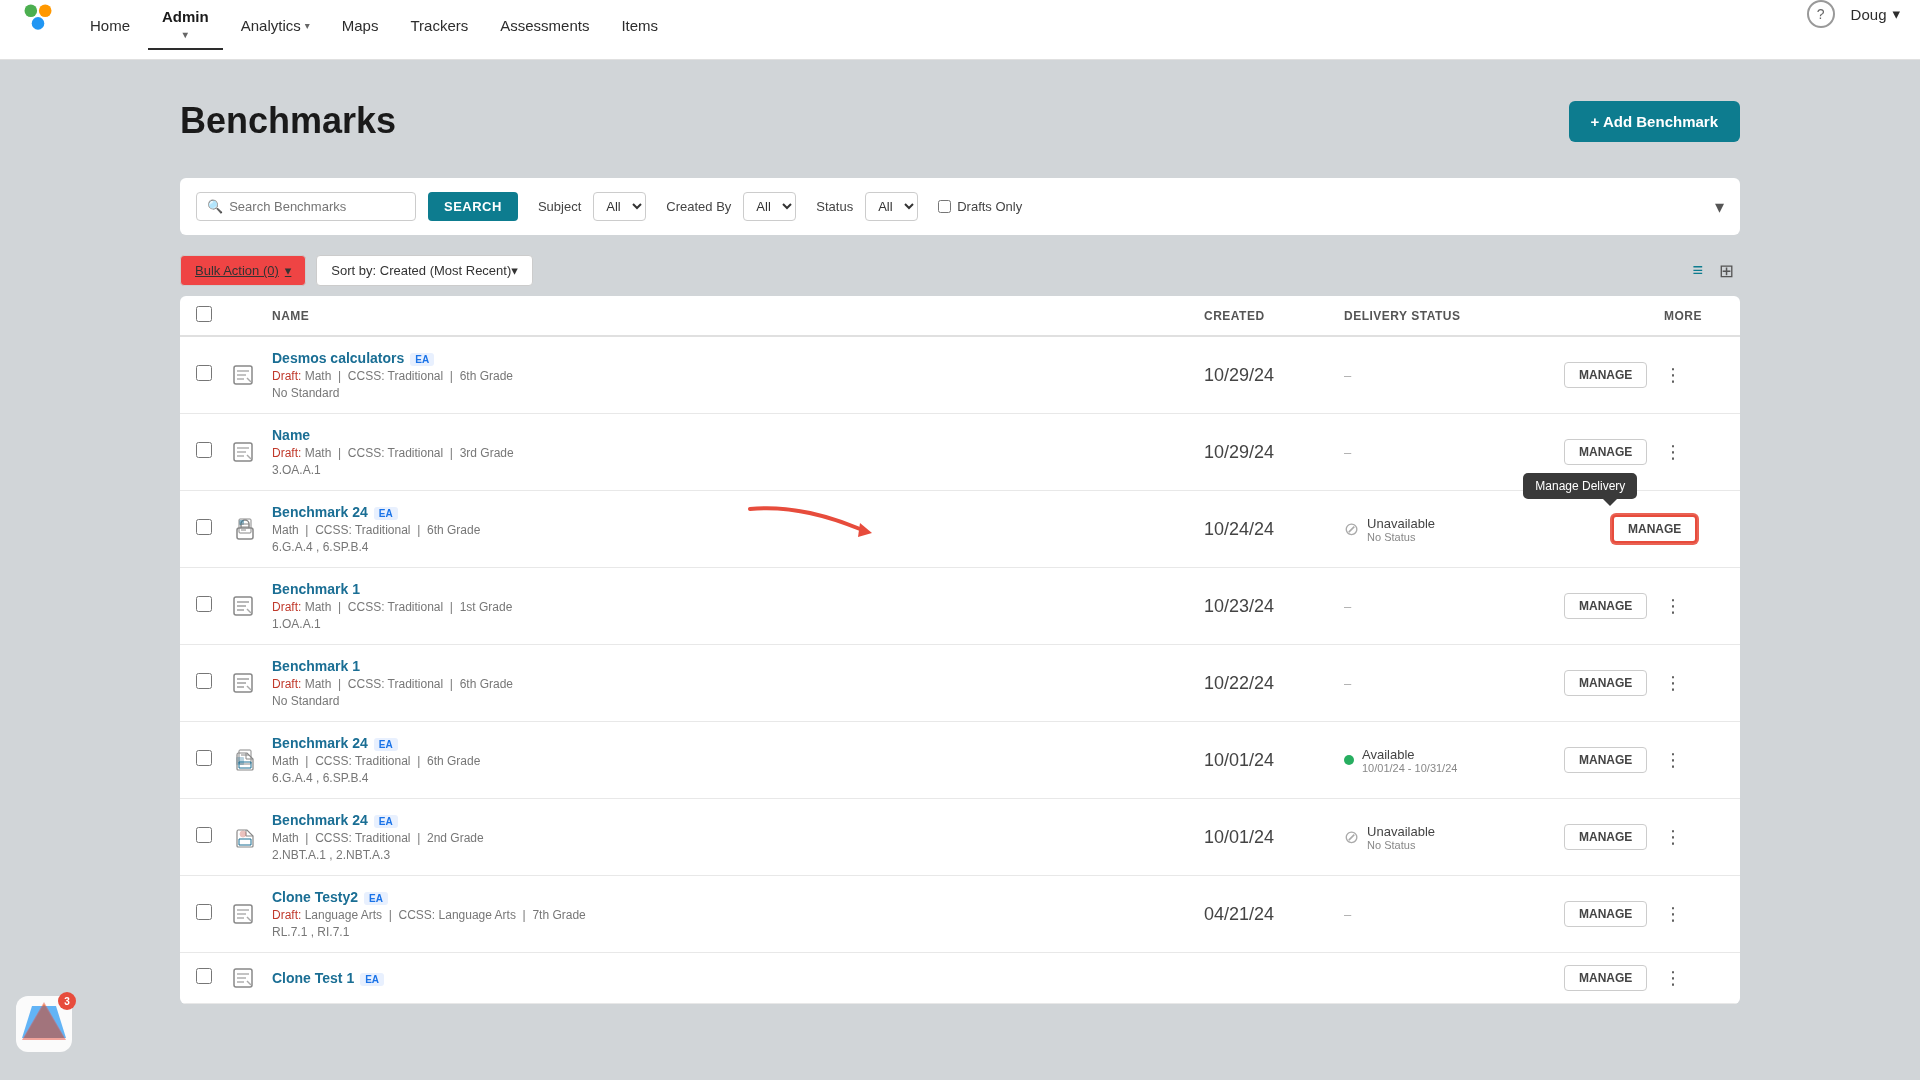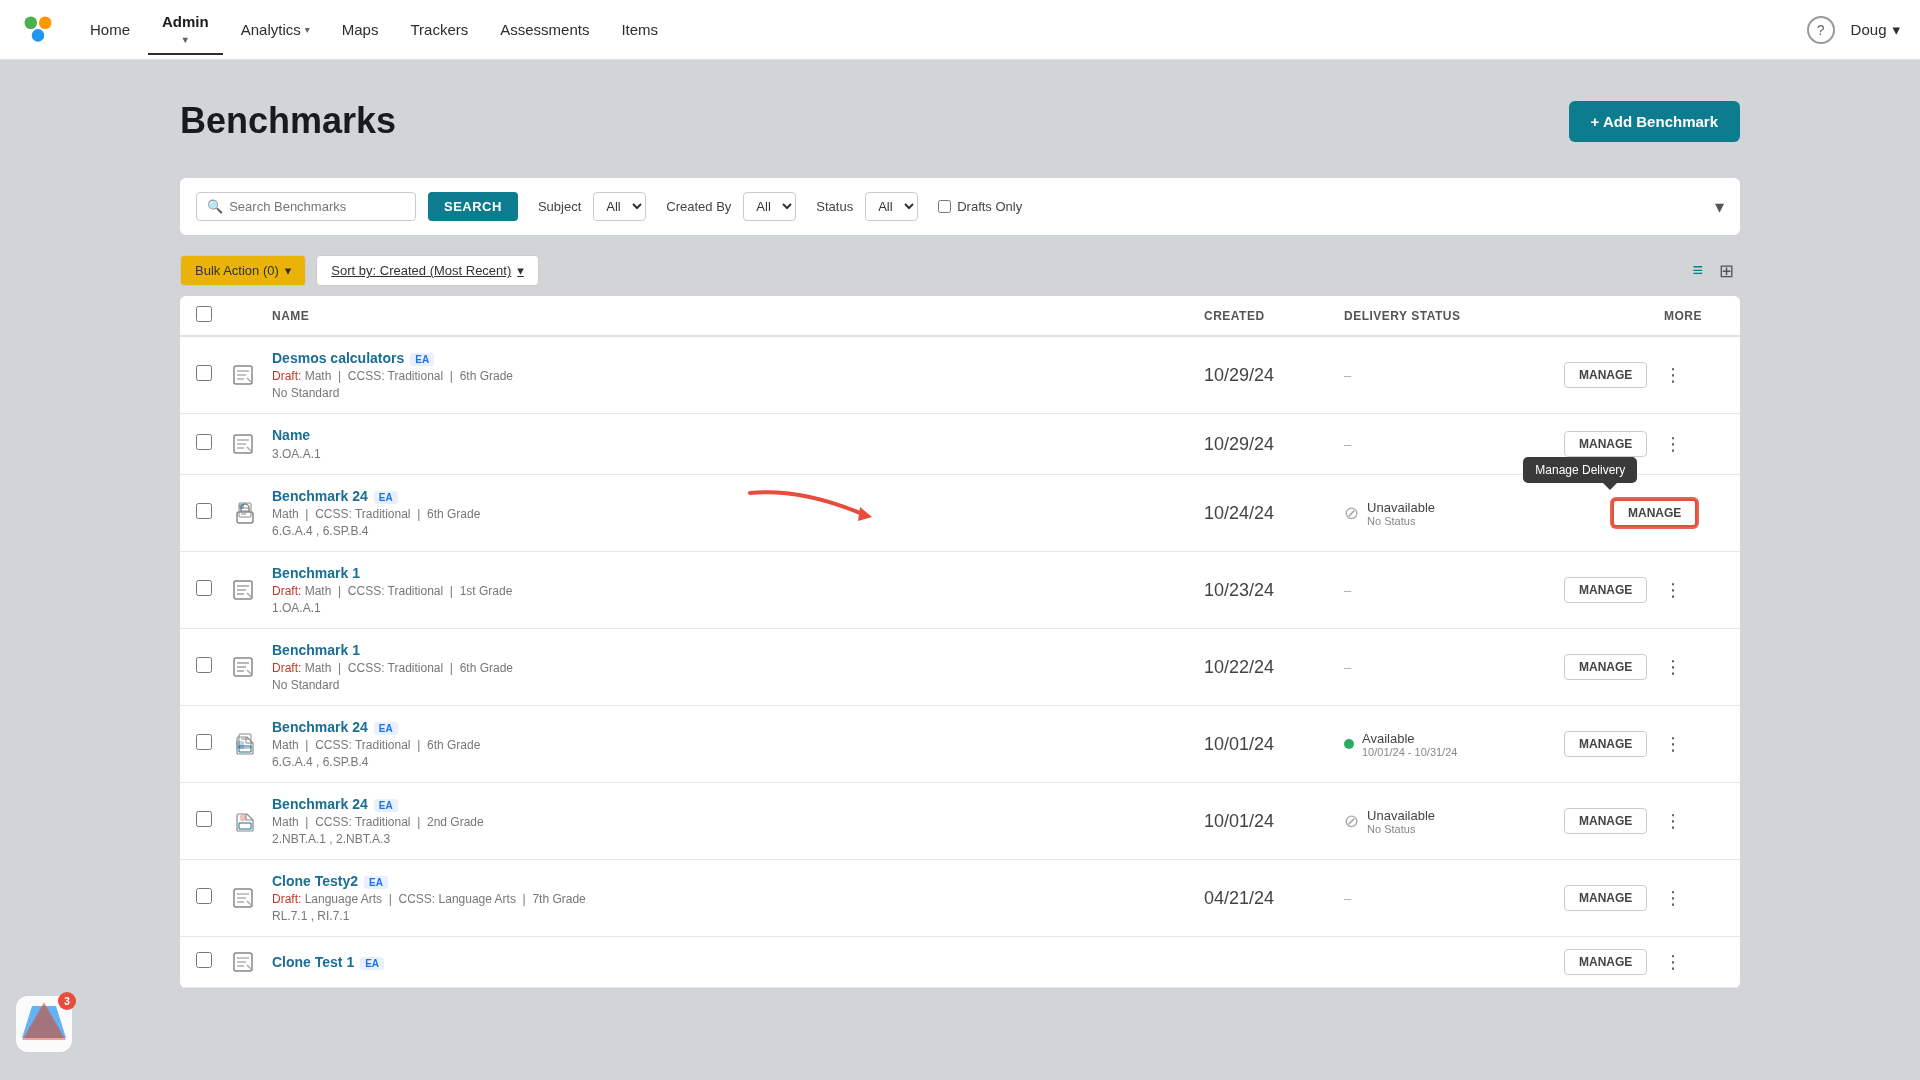--- a/index.html
+++ b/index.html
@@ -3,21 +3,21 @@
   <meta charset="utf-8">
   <style>
     * { box-sizing: border-box; margin: 0; padding: 0; }
     body { font-family: -apple-system, BlinkMacSystemFont, 'Segoe UI', sans-serif; background: #d1d5d8; min-height: 1080px; }
 
     
     .navbar {
       background: #fff;
       height: 60px;
       display: flex;
-      align-items: center;
+      align-items: flex-start;
       padding: 0 20px;
       border-bottom: 1px solid #e0e0e0;
       position: relative;
       z-index: 100;
     }
     .nav-logo {
       display: flex;
       align-items: center;
       margin-right: 20px;
     }
@@ -173,39 +173,38 @@
       align-items: center;
       justify-content: space-between;
       margin-bottom: 10px;
     }
     .toolbar-left { display: flex; align-items: center; gap: 10px; }
     .bulk-action-btn {
       border: 1px solid #ccc;
       border-radius: 4px;
       padding: 7px 14px;
       font-size: 13px;
-      background: #eab308;
+      background: #ef4444;
       cursor: pointer;
       display: flex;
       align-items: center;
       gap: 6px;
       color: #333;
+      text-decoration: underline;
     }
     .sort-btn {
       border: 1px solid #ccc;
       border-radius: 4px;
       padding: 7px 14px;
       font-size: 13px;
       background: #fff;
       cursor: pointer;
       display: flex;
       align-items: center;
-      gap: 6px;
       color: #333;
-      text-decoration: underline;
     }
     .view-icons { display: flex; gap: 4px; }
     .view-icon-btn {
       background: none;
       border: none;
       cursor: pointer;
       padding: 4px 6px;
       color: #555;
       font-size: 18px;
     }
@@ -486,20 +485,21 @@
         <svg width="22" height="22" viewBox="0 0 22 22" fill="none">
             <rect x="2" y="2" width="18" height="18" rx="2" stroke="#888" stroke-width="1.5" fill="none"></rect>
             <line x1="5" y1="7" x2="17" y2="7" stroke="#888" stroke-width="1.2"></line>
             <line x1="5" y1="11" x2="14" y2="11" stroke="#888" stroke-width="1.2"></line>
             <line x1="5" y1="15" x2="12" y2="15" stroke="#888" stroke-width="1.2"></line>
             <path d="M15 14 L19 18" stroke="#aaa" stroke-width="1.5"></path>
           </svg>
       </div>
       <div>
         <div><a class="item-name">Name</a></div>
+        <div class="item-meta"><span class="draft">Draft:</span> Math &nbsp;|&nbsp; CCSS: Traditional &nbsp;|&nbsp; 3rd Grade</div>
         <span class="item-meta standard">3.OA.A.1</span>
       </div>
       <div class="created-date">10/29/24</div>
       <div class="delivery-status">
           <span class="dash">–</span>
         </div>
       <div><button class="manage-btn">MANAGE</button></div>
       <div>
           <button class="more-btn">⋮</button>
         </div>

